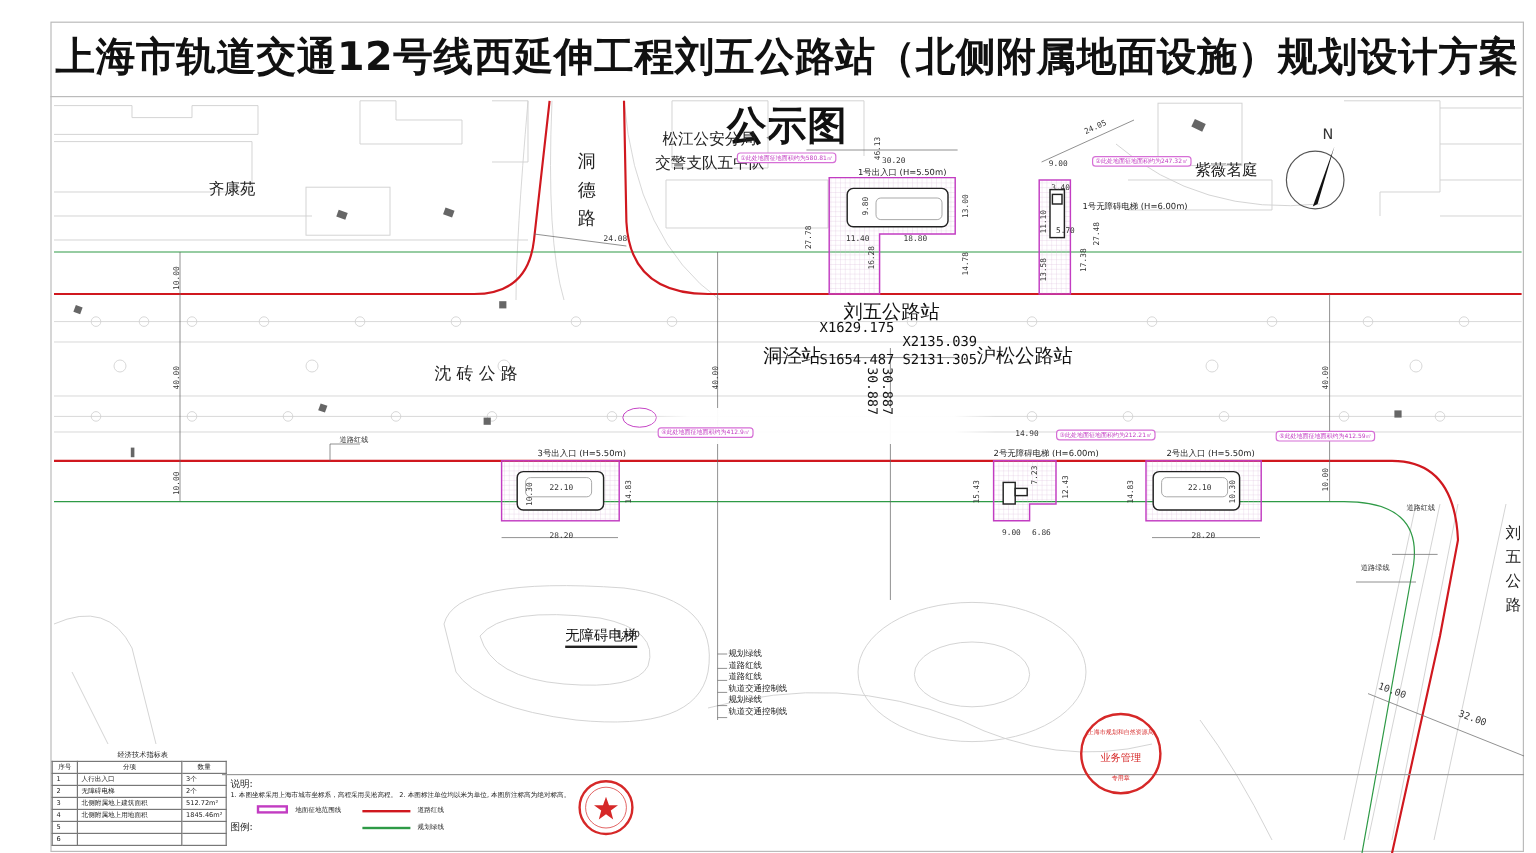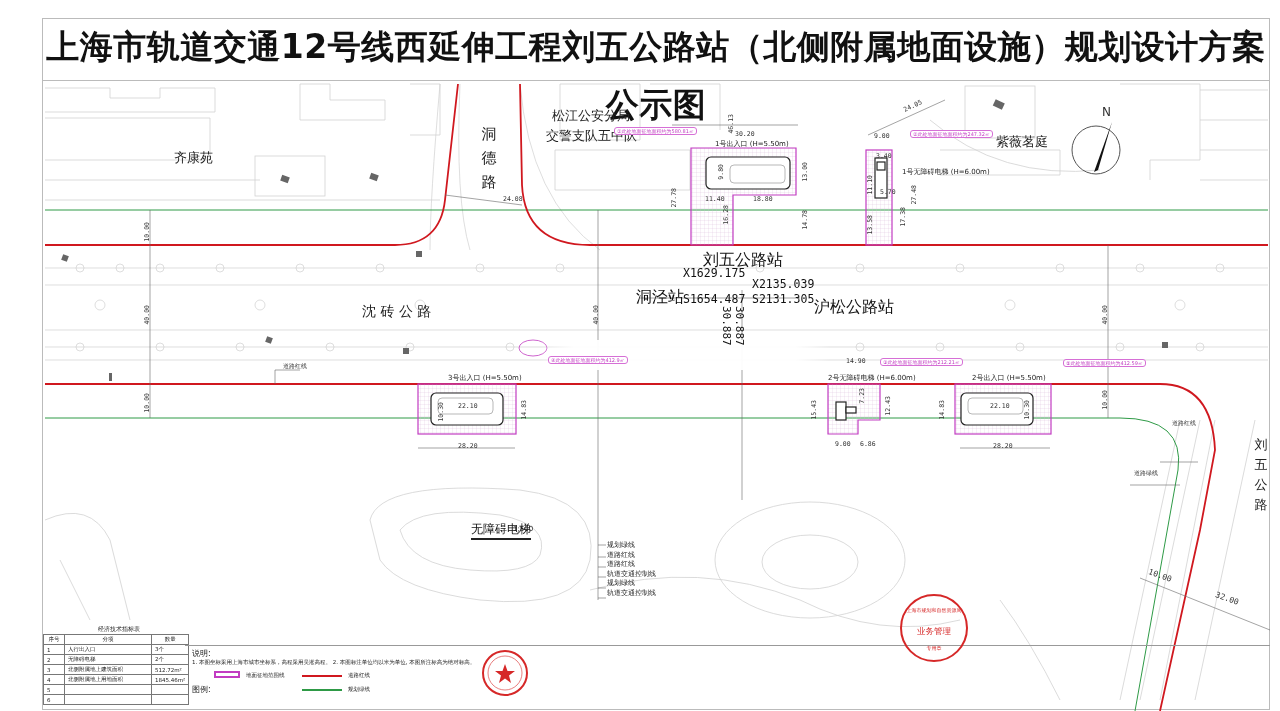--- a/index.html
+++ b/index.html
@@ -204,21 +204,21 @@
 <div class="lbl place" style="left:362px;top:303px;font-size:14px;">沈 砖 公 路</div>
 <div class="lbl road-v" style="left:1252px;top:435px;font-size:13px;line-height:20px;">
   <div>刘</div>
   <div>五</div>
   <div>公</div>
   <div>路</div>
 </div>
 
 <div class="lbl station" style="left:703px;top:250px;">刘五公路站</div>
 <div class="lbl station" style="left:636px;top:287px;">洞泾站</div>
-<div class="lbl station" style="left:814px;top:287px;margin-top:10px;">沪松公路站</div>
+<div class="lbl station" style="left:814px;top:287px;">沪松公路站</div>
 <div class="lbl coord" style="left:683px;top:266px;">X1629.175</div>
 <div class="lbl coord" style="left:683px;top:292px;">S1654.487</div>
 <div class="lbl coord" style="left:752px;top:277px;">X2135.039</div>
 <div class="lbl coord" style="left:752px;top:292px;">S2131.305</div>
 <div class="lbl coord-v" style="left:720px;top:306px;">30.887</div>
 <div class="lbl coord-v" style="left:733px;top:306px;">30.887</div>
 
 <div class="lbl exit" style="left:715px;top:139px;">1号出入口 (H=5.50m)</div>
 <div class="lbl dim" style="left:735px;top:130px;">30.20</div>
 <div class="lbl dim" style="left:705px;top:195px;">11.40</div>

